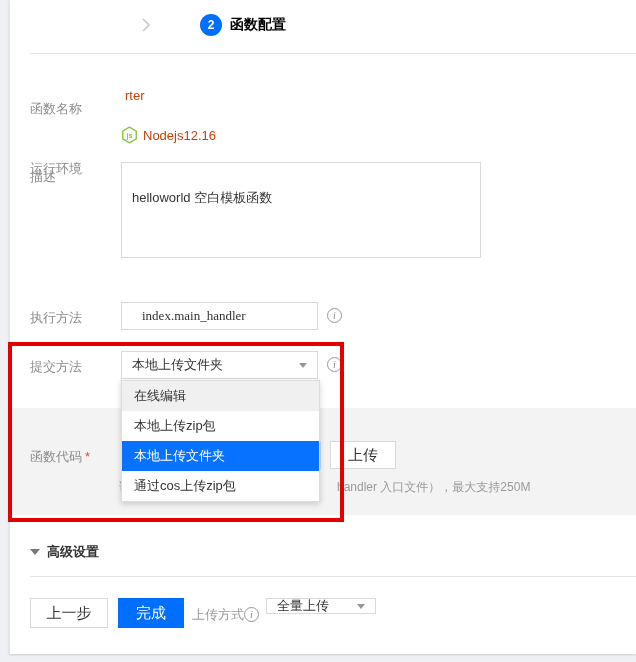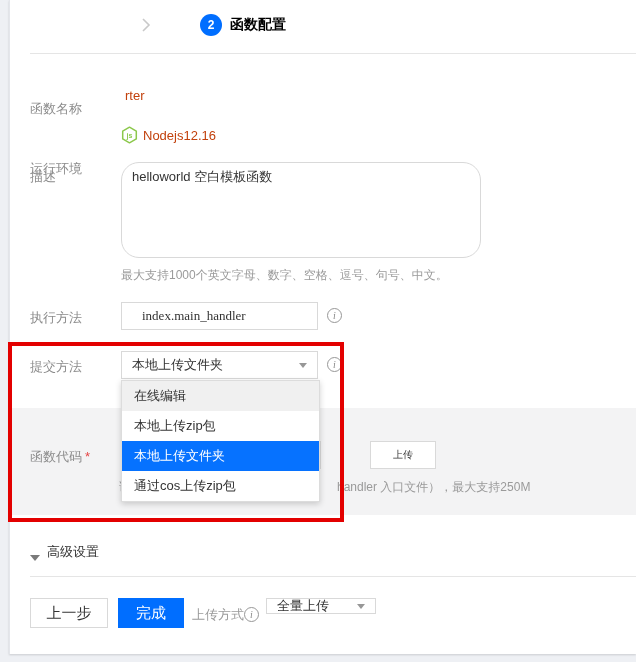--- a/index.html
+++ b/index.html
@@ -15,56 +15,56 @@
   .step-circle { width:22px; height:22px; border-radius:50%; display:flex; align-items:center;
                  justify-content:center; color:#fff; font-size:12px; font-weight:bold; }
   .step-label { font-size:14px; font-weight:bold; color:#000; }
   .step-chevron { position:absolute; left:141px; top:17px; width:10px; height:16px; }
   .hdr-divider { position:absolute; left:30px; right:0; top:53px; height:1px; background:#e5e5e5; }
 
   
   .flabel { position:absolute; left:30px; font-size:13px; color:#8b8b8b; }
   .fvalue { position:absolute; font-size:13px; color:#c2410c; }
   .tbox { position:absolute; background:#fff; border:1px solid #d9d9d9; font-size:13px; color:#333; }
-  textarea.tbox { resize:none; padding:5px 10px; line-height:18px; outline:none;
-                  font-family:"Liberation Sans","DejaVu Sans",sans-serif;border-radius:18px; }
+  textarea.tbox { resize:none; padding:26px 10px; line-height:18px; outline:none;
+                  font-family:"Liberation Sans","DejaVu Sans",sans-serif; }
   input.tbox { padding:0 20px; outline:none; font-family:Liberation Serif, serif; }
   .hint { position:absolute; font-size:12px; color:#9a9a9a; white-space:nowrap; }
 
   .selectbox { position:absolute; background:#fff; border:1px solid #d9d9d9; font-size:13px;
                color:#333; display:flex; align-items:center; padding:0 10px; cursor:pointer; }
   .selectbox .caret { margin-left:auto; }
   .caret { width:0; height:0; border-left:4px solid transparent; border-right:4px solid transparent;
            border-top:5px solid #979797; }
 
   .info-icon { position:absolute; width:15px; height:15px; border:1px solid #979797; border-radius:50%;
                color:#8a8a8a; font-size:10px; line-height:13px; text-align:center; font-style:italic;
                font-family:"Liberation Serif",serif; cursor:pointer; }
 
   
   .code-panel { position:absolute; left:10px; right:0; top:408px; height:107px; background:#f3f3f4; }
   .req { color:#e54545; margin-left:3px; }
   .upload-btn { position:absolute; left:330px; top:441px; width:66px; height:28px; background:#fff;
-                border:1px solid #d9d9d9; font-size:10px; color:#333; display:flex; align-items:center;
-                justify-content:center; cursor:pointer;margin-left:40px; }
+                border:1px solid #d9d9d9; font-size:15px; color:#333; display:flex; align-items:center;
+                justify-content:center; cursor:pointer; }
 
   
   .menu { position:absolute; left:121px; top:380px; width:199px; background:#fff;
           border:1px solid #dcdcdc; box-shadow:0 2px 6px rgba(0,0,0,.18); z-index:5; }
   .menu-item { height:30px; line-height:30px; padding-left:12px; font-size:13px; color:#333;
                background:#fff; cursor:pointer; }
   .menu-item.hover { background:#f0f0f0; }
   .menu-item.selected { background:#0672ff; color:#fff; }
 
   
   .red-rect { position:absolute; left:8px; top:342px; width:336px; height:180px;
               border:4px solid #e30000; z-index:10; pointer-events:none; }
 
   
-  .adv { position:absolute; left:30px; top:543px; display:flex; align-items:flex-end; gap:7px; cursor:pointer; }
+  .adv { position:absolute; left:30px; top:543px; display:flex; align-items:center; gap:7px; cursor:pointer;font-weight:bold; }
   .tri-down { width:0; height:0; border-left:5px solid transparent; border-right:5px solid transparent;
               border-top:6px solid #7a7a7a; }
   .adv-label { font-size:13px; color:#333; }
   .foot-divider { position:absolute; left:30px; right:0; top:576px; height:1px; background:#e5e5e5; }
   .btn { position:absolute; top:598px; height:30px; font-size:15px; display:flex; align-items:center;
          justify-content:center; cursor:pointer; }
   .btn-plain { background:#fff; border:1px solid #d9d9d9; color:#333; }
   .btn-primary { color:#fff; border:none; }
   .upload-mode-label { position:absolute; left:192px; top:606px; font-size:13px; color:#9a9a9a; }
 </style>
@@ -90,21 +90,20 @@
 
   <div class="flabel" style="top:128px;margin-top:32px;">运行环境</div>
   <svg style="position:absolute; left:121px; top:126px;" width="17" height="18" viewBox="0 0 17 18">
     <polygon points="8.5,1.2 15.3,5.1 15.3,12.9 8.5,16.8 1.7,12.9 1.7,5.1" fill="none" stroke="#8cc84b" stroke-width="1.5" stroke-linejoin="round"></polygon>
     <text x="8.5" y="11.5" font-size="7" fill="#8cc84b" text-anchor="middle" font-family="Liberation Sans, sans-serif" font-weight="bold">js</text>
   </svg>
   <div class="fvalue" style="left:143px; top:128px;">Nodejs12.16</div>
 
   <div class="flabel" style="top:168px;">描述</div>
   <textarea class="tbox" style="left: 121px; top: 162px; width: 360px; height: 96px;">helloworld 空白模板函数</textarea>
-  <div class="hint" style="left:121px; top:267px;">最大支持1000个英文字母、数字、空格、逗号、句号、中文。</div>
 
   <div class="flabel" style="top:309px;">执行方法</div>
   <input class="tbox" style="left: 121px; top: 302px; width: 197px; height: 28px;" type="text" value="index.main_handler">
   <div class="info-icon" style="left:327px; top:308px;">i</div>
 
   <div class="flabel" style="top:358px;">提交方法</div>
   <div class="selectbox" style="left:121px; top:351px; width:197px; height:28px;">
     <span>本地上传文件夹</span>
     <span class="caret"></span>
   </div>

